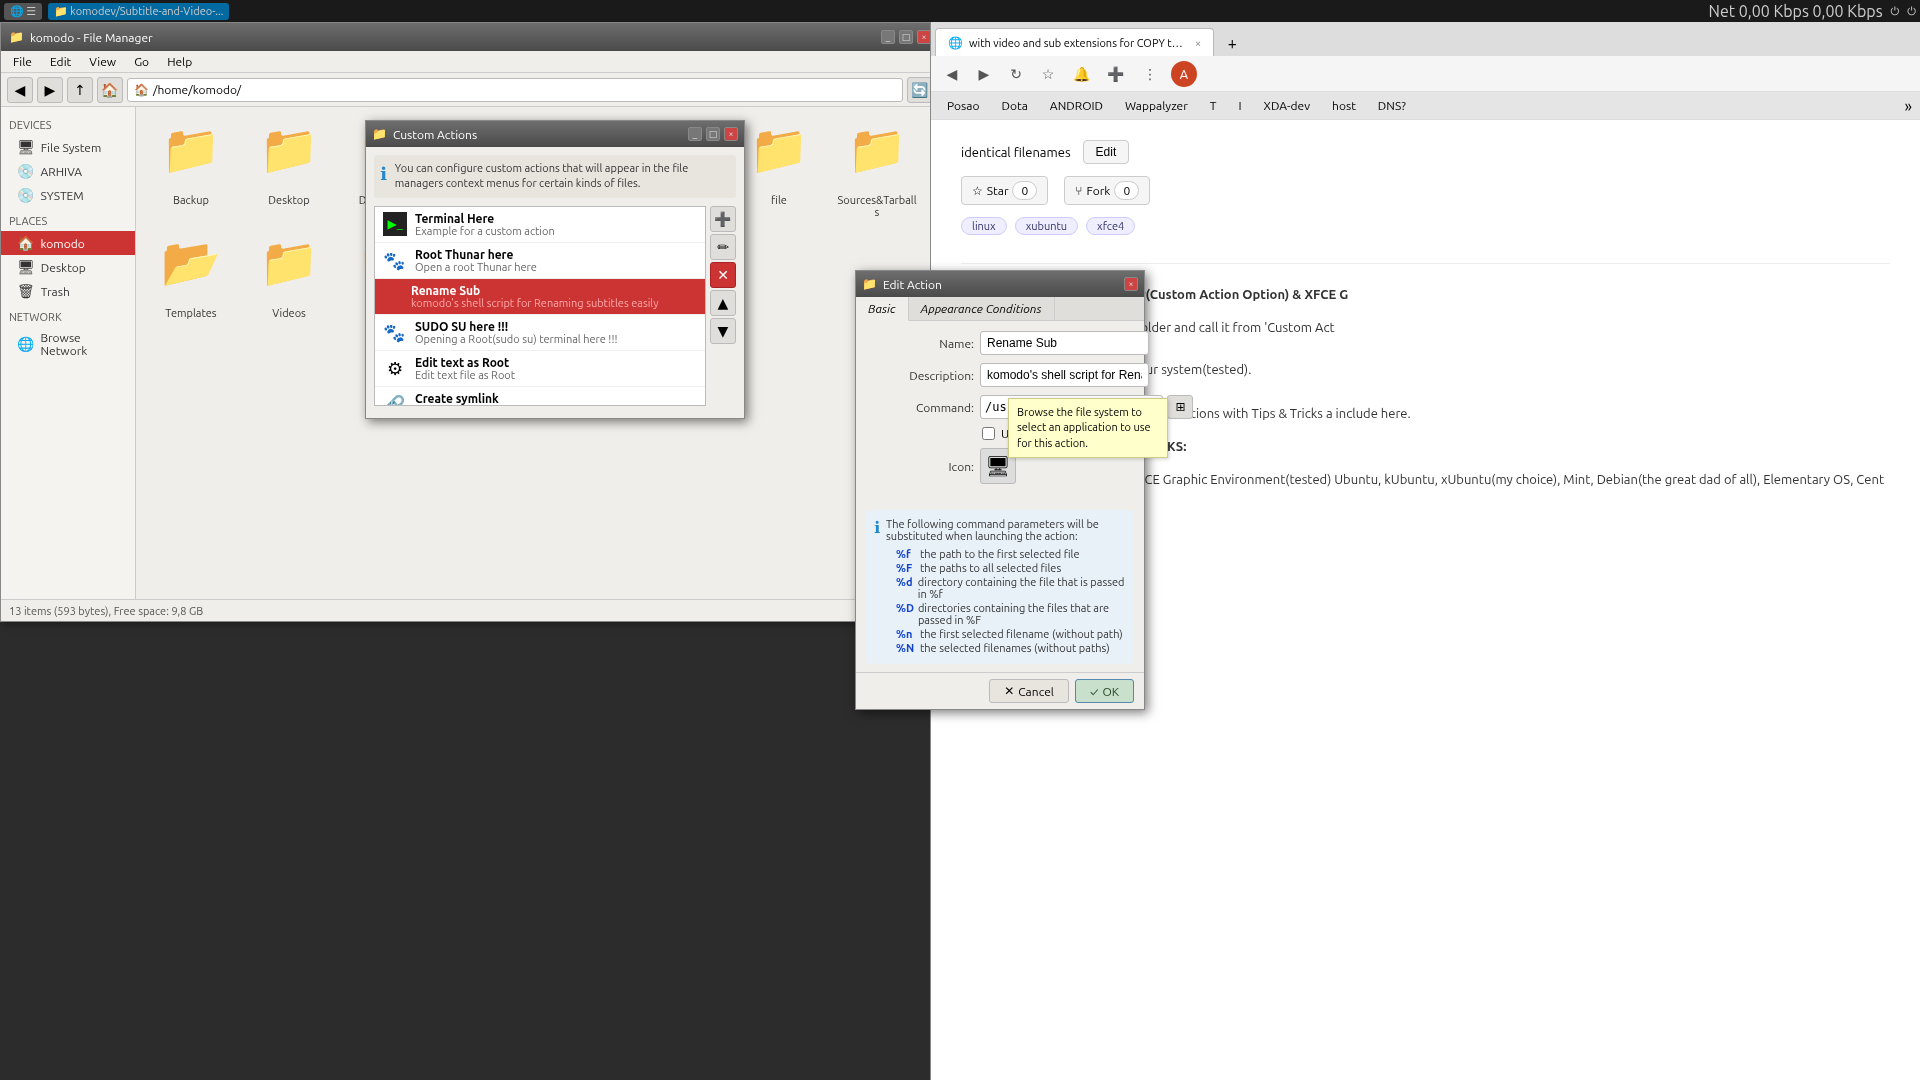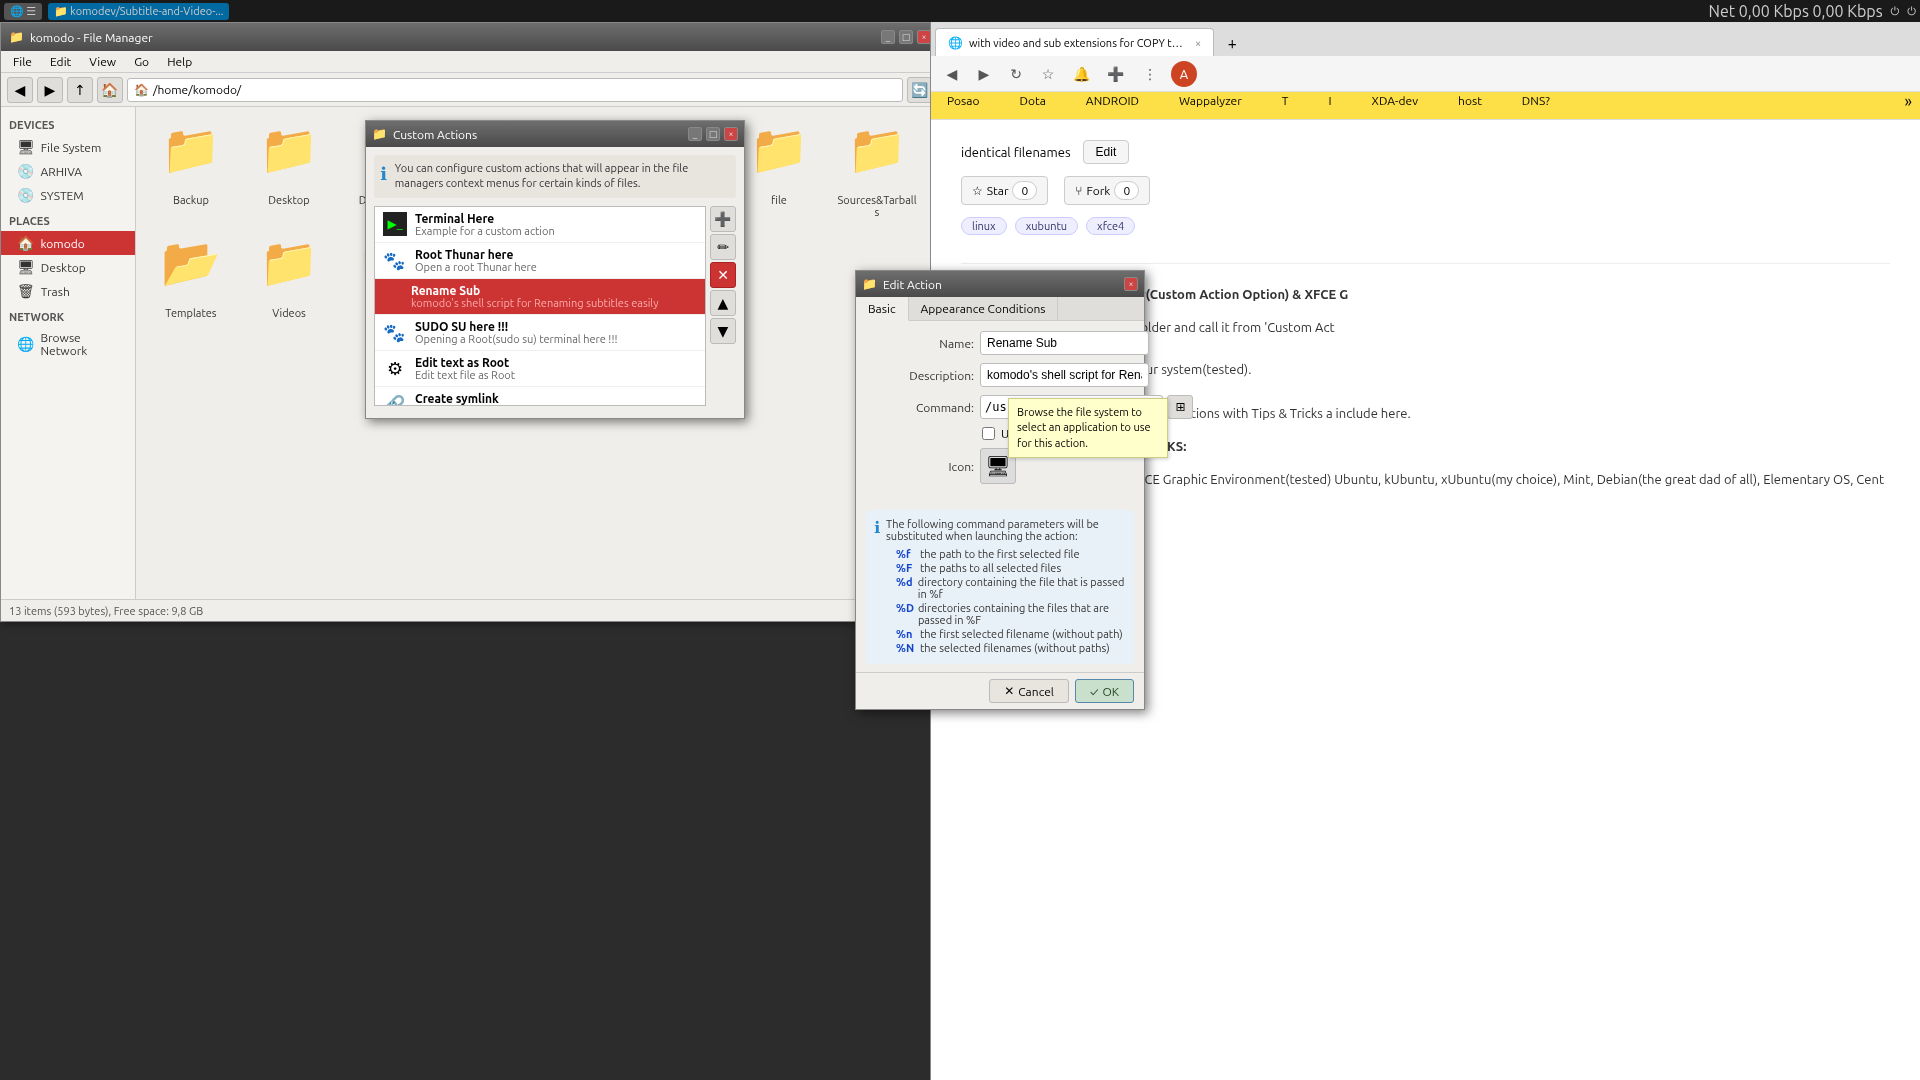--- a/index.html
+++ b/index.html
@@ -33,21 +33,21 @@
     .fm-toolbar-btn { width: 26px; height: 26px; background: #e0deda; border: 1px solid #bbb; border-radius: 3px; cursor: pointer; display: flex; align-items: center; justify-content: center; font-size: 14px; }
     .fm-path-bar { flex: 1; height: 24px; background: #fff; border: 1px solid #bbb; border-radius: 3px; padding: 0 6px; display: flex; align-items: center; font-size: 12px; }
     .fm-refresh { width: 26px; height: 26px; background: #e0deda; border: 1px solid #bbb; border-radius: 3px; cursor: pointer; display: flex; align-items: center; justify-content: center; font-size: 14px; }
 
     
     .fm-body { display: flex; flex: 1; overflow: hidden; }
 
     
     .fm-sidebar { width: 135px; background: #f5f3ef; border-right: 1px solid #ccc; padding: 8px 0; font-size: 12px; overflow-y: auto; }
     .sidebar-section { margin-bottom: 4px; }
-    .sidebar-section-title { padding: 4px 8px; font-weight: bold; font-size: 11px; color: #555; text-transform: uppercase; }
+    .sidebar-section-title { padding: 4px 8px; font-weight: normal; font-size: 11px; color: #555; text-transform: uppercase; }
     .sidebar-item { padding: 4px 8px 4px 16px; cursor: pointer; display: flex; align-items: center; gap: 6px; color: #333; }
     .sidebar-item.active { background: #cc3333; color: #fff; }
     .sidebar-icon { font-size: 14px; }
 
     
     .fm-content { flex: 1; padding: 10px; display: grid; grid-template-columns: repeat(auto-fill, 90px); gap: 8px; align-content: start; overflow-y: auto; }
     .fm-folder { width: 90px; text-align: center; cursor: pointer; padding: 4px; border-radius: 4px; }
     .folder-icon { font-size: 48px; color: #5588cc; }
     .folder-icon.light { color: #88aadd; }
     .folder-label { font-size: 11px; color: #333; margin-top: 16px; word-break: break-word; }
@@ -69,21 +69,21 @@
     .action-desc { font-size: 11px; color: #666; }
     .action-icon { width: 24px; height: 24px; display: flex; align-items: center; justify-content: center; font-size: 16px; flex-shrink: 0; }
     .action-btns { display: flex; flex-direction: column; gap: 2px; }
     .action-btn { width: 26px; height: 26px; background: #e0deda; border: 1px solid #bbb; border-radius: 3px; cursor: pointer; display: flex; align-items: center; justify-content: center; font-size: 14px; }
     .action-btn.red { background: #cc3333; color: #fff; border-color: #aa2222; }
     .dialog-footer { display: flex; justify-content: space-between; padding: 4px 0; }
     .dialog-btn { padding: 4px 14px; border: 1px solid #bbb; border-radius: 3px; cursor: pointer; font-size: 12px; background: #e8e4de; }
 
     
     .dialog-edit-action { position: absolute; top: 270px; left: 855px; width: 290px; background: #f0eeea; border: 1px solid #888; box-shadow: 3px 3px 10px rgba(0,0,0,0.5); z-index: 20; }
-    .edit-tabs { display: flex; border-bottom: 1px solid #ccc; background: #e0deda; }
+    .edit-tabs { display: flex; border-bottom: 1px solid #ccc; background: #e0deda; font-style: italic; }
     .edit-tab { padding: 5px 12px; font-size: 12px; cursor: pointer; border-right: 1px solid #ccc; }
     .edit-tab.active { background: #f0eeea; border-bottom: 1px solid #f0eeea; margin-bottom: -1px; }
     .edit-form { padding: 10px; margin-left: 28px; }
     .form-row { display: flex; align-items: center; margin-bottom: 8px; gap: 6px; }
     .form-label { width: 80px; font-size: 12px; text-align: right; color: #333; flex-shrink: 0; }
     .form-input { flex: 1; height: 24px; border: 1px solid #bbb; border-radius: 3px; padding: 0 6px; font-size: 12px; background: #fff; }
     .command-row { display: flex; align-items: center; gap: 4px; flex: 1; }
     .browse-btn { width: 26px; height: 24px; background: #e0deda; border: 1px solid #bbb; border-radius: 3px; cursor: pointer; display: flex; align-items: center; justify-content: center; font-size: 12px; }
     .checkbox-row { display: flex; align-items: center; gap: 6px; padding: 0 0 8px 88px; font-size: 12px; }
     .icon-preview { width: 36px; height: 36px; background: #ddd; border: 1px solid #bbb; border-radius: 3px; display: flex; align-items: center; justify-content: center; font-size: 20px; }
@@ -102,21 +102,21 @@
     .chrome-titlebar { height: 22px; background: linear-gradient(to bottom, #6e6e6e, #4a4a4a); display: flex; align-items: center; justify-content: space-between; padding: 0 6px; color: #fff; font-size: 11px; }
     .chrome-tab-bar { height: 34px; background: #ddd; display: flex; align-items: flex-end; padding: 0 4px; }
     .chrome-tab { height: 28px; background: #fff; border: 1px solid #bbb; border-bottom: none; border-radius: 4px 4px 0 0; padding: 0 12px; display: flex; align-items: center; gap: 6px; font-size: 12px; min-width: 200px; max-width: 280px; cursor: pointer; }
     .chrome-tab .tab-close { margin-left: auto; font-size: 11px; color: #888; cursor: pointer; }
     .chrome-toolbar { height: 36px; background: #f5f5f5; border-bottom: 1px solid #ddd; display: flex; align-items: center; padding: 0 8px; gap: 6px; }
     .chrome-nav-btn { width: 26px; height: 26px; background: none; border: none; cursor: pointer; font-size: 14px; color: #555; display: flex; align-items: center; justify-content: center; }
     .chrome-url-bar { flex: 1; height: 26px; background: #fff; border: 1px solid #ccc; border-radius: 13px; padding: 0 12px; font-size: 12px; display: flex; align-items: center; }
     .chrome-action-btn { width: 26px; height: 26px; cursor: pointer; font-size: 14px; color: #555; display: flex; align-items: center; justify-content: center; border: none; background: none; }
 
     
-    .bookmarks-bar { height: 28px; background: #fde047; border-bottom: 1px solid #ddd; display: flex; padding: 0 8px; gap: 24px; overflow: hidden; }
+    .bookmarks-bar { height: 28px; background: #e5e5e5; border-bottom: 1px solid #ddd; display: flex; align-items: center; padding: 0 8px; gap: 6px; overflow: hidden; }
     .bookmark-item { padding: 2px 8px; font-size: 12px; cursor: pointer; border-radius: 3px; white-space: nowrap; }
 
     
     .chrome-content { flex: 1; overflow: hidden; background: #fff; padding: 20px 30px; }
     .gh-repo-header { border-bottom: 1px solid #eee; padding-bottom: 16px; margin-bottom: 20px; }
     .gh-stars-row { display: flex; gap: 16px; align-items: center; margin-bottom: 12px; }
     .gh-btn { display: flex; align-items: center; gap: 4px; border: 1px solid #ccc; border-radius: 4px; padding: 4px 10px; font-size: 12px; cursor: pointer; background: #f5f5f5; }
     .gh-count { background: #fff; border: 1px solid #ccc; border-radius: 10px; padding: 2px 8px; font-size: 12px; }
     .gh-tags { display: flex; gap: 8px; margin-bottom: 12px; }
     .gh-tag { background: #eef; color: #336; border-radius: 10px; padding: 2px 10px; font-size: 11px; border: 1px solid #ccf; }

